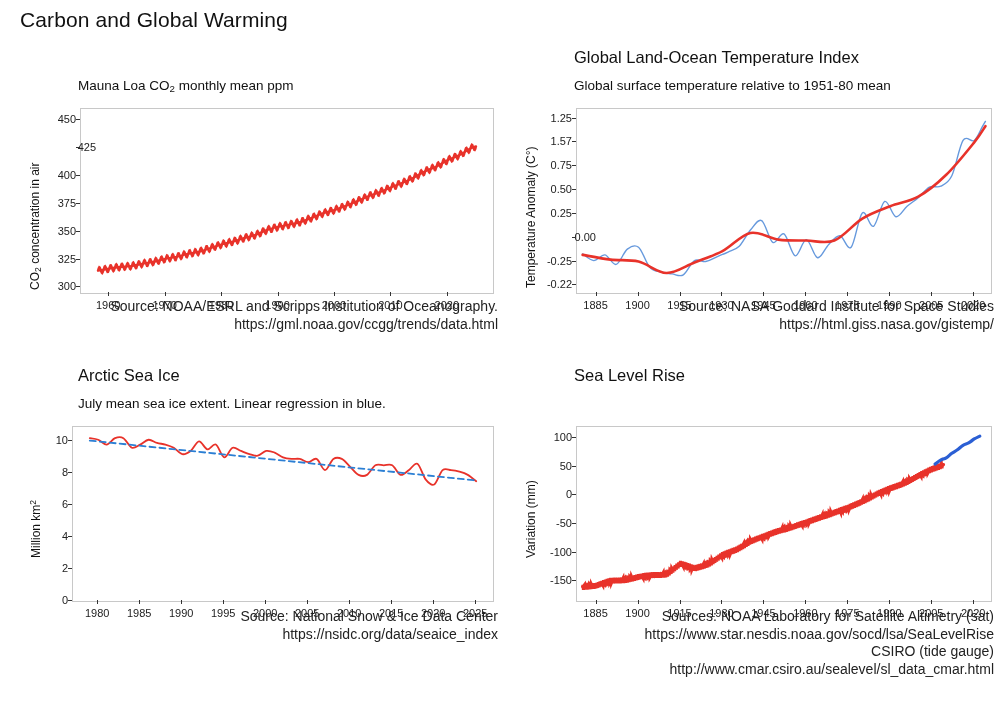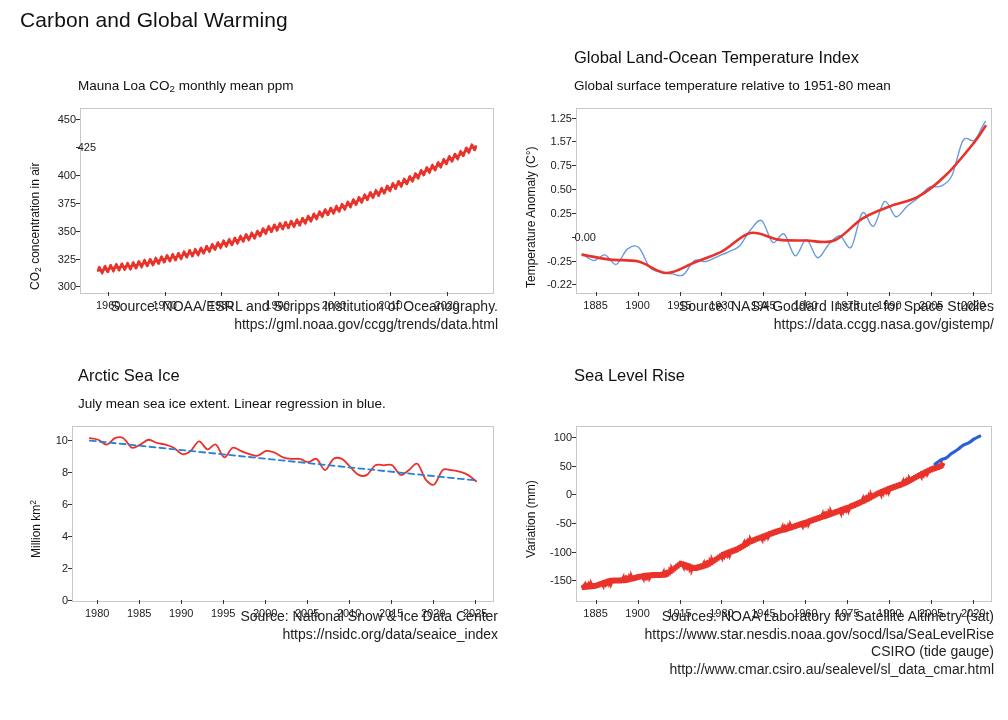--- a/index.html
+++ b/index.html
@@ -156,21 +156,21 @@
 
   <div class="plot-area" id="plot-temp" style="left:74px; top:68px; width:416px; height:186px;">
     <svg class="series" id="svg-temp" width="416" height="186">
         <path d="M5.59,144.91C7.46,146.02 13.05,151.43 16.78,151.59C20.51,151.74 24.24,145.23 27.97,145.87C31.70,146.50 35.43,156.35 39.16,155.40C42.89,154.45 46.62,143.01 50.35,140.15C54.08,137.28 57.81,135.22 61.54,138.24C65.27,141.26 69.00,154.13 72.73,158.26C76.46,162.39 80.19,161.91 83.92,163.03C87.65,164.14 91.38,164.46 95.11,164.93C98.84,165.41 102.57,168.11 106.30,165.89C110.03,163.66 113.76,153.81 117.49,151.59C121.22,149.36 124.95,153.17 128.68,152.54C132.41,151.90 136.14,149.36 139.86,147.77C143.59,146.18 147.32,144.75 151.05,143.01C154.78,141.26 158.51,140.94 162.24,137.28C165.97,133.63 169.70,125.37 173.43,121.08C177.16,116.79 180.89,109.48 184.62,111.54C188.35,113.61 192.08,131.25 195.81,133.47C199.54,135.70 203.27,122.67 207.00,124.89C210.73,127.12 214.46,145.87 218.19,146.82C221.92,147.77 225.65,130.29 229.38,130.61C233.11,130.93 236.84,147.93 240.57,148.73C244.30,149.52 248.03,139.03 251.76,135.38C255.49,131.72 259.22,126.32 262.95,126.80C266.68,127.27 270.41,142.05 274.14,138.24C277.86,134.42 281.59,107.41 285.32,103.92C289.05,100.42 292.78,119.17 296.51,117.26C300.24,115.36 303.97,94.07 307.70,92.48C311.43,90.89 315.16,106.94 318.89,107.73C322.62,108.53 326.35,100.42 330.08,97.24C333.81,94.07 337.54,91.84 341.27,88.66C345.00,85.49 348.73,80.08 352.46,78.18C356.19,76.27 359.92,79.13 363.65,77.22C367.38,75.32 371.11,74.36 374.84,66.74C378.57,59.11 382.30,37.34 386.03,31.46C389.76,25.58 393.95,33.84 397.22,31.46C400.48,29.08 403.74,20.34 405.61,17.16C407.47,13.98 407.94,13.19 408.41,12.39" fill="none" stroke="#6699dd" stroke-width="1.4" stroke-linecap="round" stroke-linejoin="round"></path>
         <path d="M5.59,145.87C10.26,146.66 24.24,149.52 33.57,150.63C42.89,151.74 52.22,150.31 61.54,152.54C70.86,154.76 80.19,163.82 89.51,163.98C98.84,164.14 108.16,157.15 117.49,153.49C126.81,149.84 136.14,146.98 145.46,142.05C154.78,137.13 164.11,125.84 173.43,123.94C182.76,122.03 192.08,129.34 201.41,130.61C210.73,131.88 220.05,131.41 229.38,131.56C238.70,131.72 248.03,135.22 257.35,131.56C266.68,127.91 276.00,115.36 285.32,109.64C294.65,103.92 303.97,100.90 313.30,97.24C322.62,93.59 331.95,92.95 341.27,87.71C350.59,82.47 359.92,74.84 369.24,65.78C378.57,56.73 390.69,41.47 397.22,33.37C403.74,25.26 406.54,19.86 408.41,17.16" fill="none" stroke="#e8322a" stroke-width="2.6" stroke-linecap="round" stroke-linejoin="round"></path>
       </svg>
   </div>
 
   <div class="panel-caption" style="top:258px; width:430px;">
     <div>Source: NASA Goddard Institute for Space Studies</div>
-    <div>https://data.ccgg.nasa.gov/gistemp/</div>
+    <div>https://html.giss.nasa.gov/gistemp/</div>
   </div>
 <div class="tick-x" style="left: 93.5811px; top: 259px;">1885</div>
     <div class="tickmark" style="left: 93.5811px; top: 252px; width: 1px; height: 4px;"></div>
     <div class="tick-x" style="left: 135.541px; top: 259px;">1900</div>
     <div class="tickmark" style="left: 135.541px; top: 252px; width: 1px; height: 4px;"></div>
     <div class="tick-x" style="left: 177.5px; top: 259px;">1915</div>
     <div class="tickmark" style="left: 177.5px; top: 252px; width: 1px; height: 4px;"></div>
     <div class="tick-x" style="left: 219.459px; top: 259px;">1930</div>
     <div class="tickmark" style="left: 219.459px; top: 252px; width: 1px; height: 4px;"></div>
     <div class="tick-x" style="left: 261.419px; top: 259px;">1945</div>

